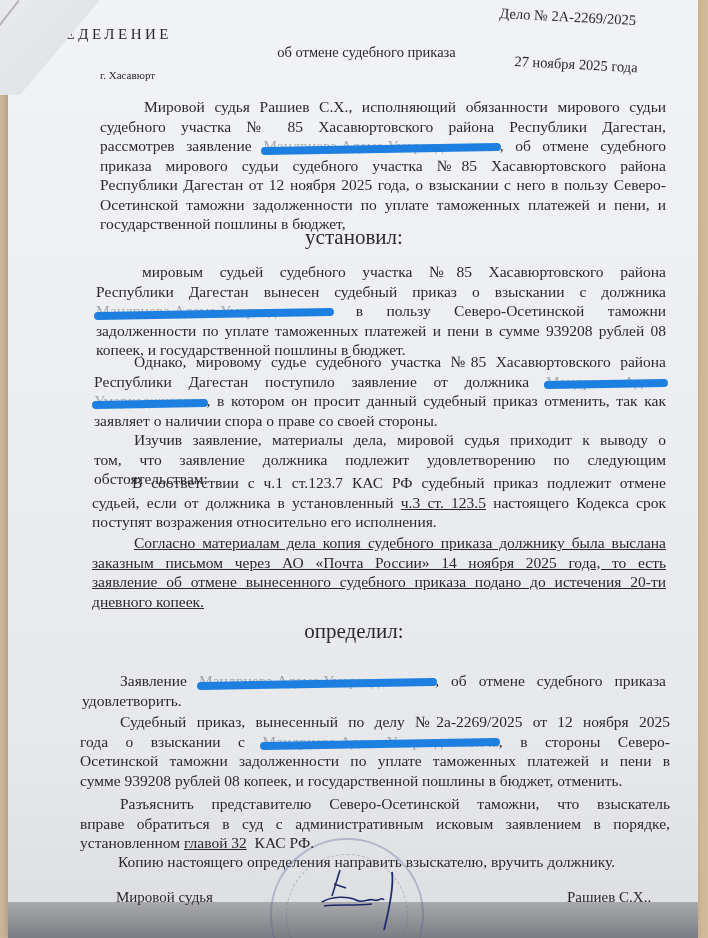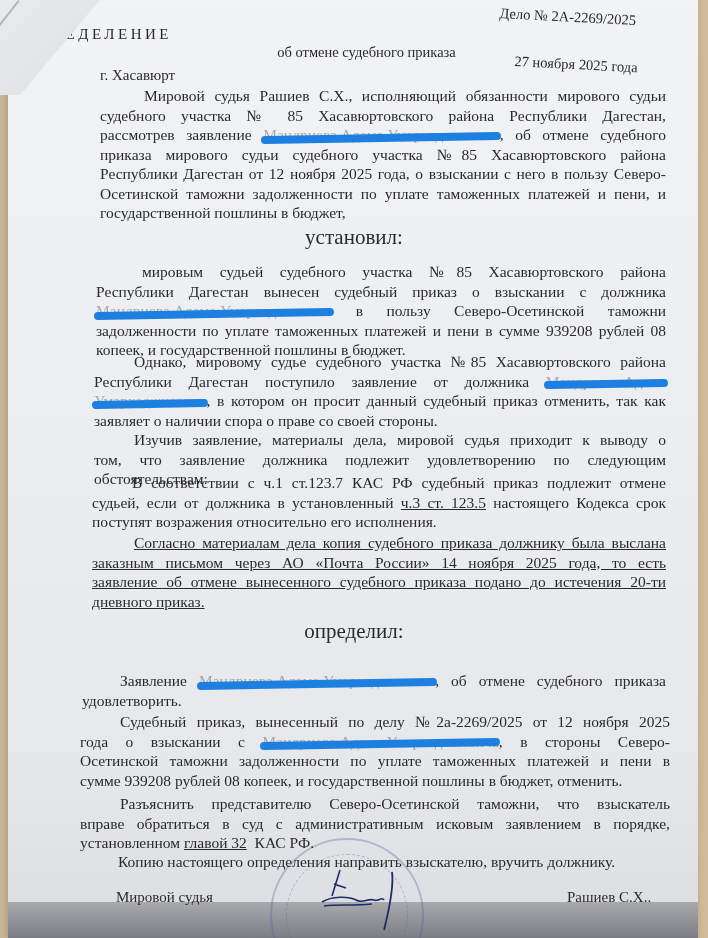--- a/index.html
+++ b/index.html
@@ -87,21 +87,21 @@
       box-sizing: border-box;
     }
     .date {
       left: 515px; top: 52px;
       font-size: 14.5px;
       transform: rotate(3deg);
       transform-origin: left top;
     }
     .city {
       left: 100px; top: 66px;
-      font-size: 15px;
+      font-size: 11px;
     }
     .para {
       position: absolute;
       text-align: justify;
       text-align-last: left;
     }
     .para .ln {
       display: block;
       text-align: justify;
       text-align-last: justify;
@@ -178,21 +178,21 @@
 </svg>
 
 <div class="content">
 
   <div class="abs case-no">Дело № 2А-2269/2025</div>
   <div class="abs title">ОПРЕДЕЛЕНИЕ</div>
   <div class="abs subtitle">об отмене судебного приказа</div>
   <div class="abs date">27 ноября 2025 года</div>
   <div class="abs city">г. Хасавюрт</div>
 
-  <div class="para" style="left:100px; top:86px; width:566px;">
+  <div class="para" style="left:100px; top:97px; width:566px;">
     <span class="ln" style="padding-left:44px;">Мировой судья Рашиев С.Х., исполняющий обязанности мирового судьи</span>
     <span class="ln">судебного участка № 85 Хасавюртовского района Республики Дагестан,</span>
     <span class="ln"><span>рассмотрев заявление</span> <span class="redact"><span class="ghost">Мандриева Адама Умархаджиевича</span></span><span>, об отмене судебного</span></span>
     <span class="ln">приказа мирового судьи судебного участка №85 Хасавюртовского района</span>
     <span class="ln">Республики Дагестан от 12 ноября 2025 года, о взыскании с него в пользу Северо-</span>
     <span class="ln">Осетинской таможни задолженности по уплате таможенных платежей и пени, и</span>
     <span class="ln last">государственной пошлины в бюджет,</span>
   </div>
 
   <div class="abs center-h" style="top:228px;">установил:</div>
@@ -221,21 +221,21 @@
   <div class="para" style="left:92px; top:473px; width:574px;">
     <span class="ln" style="padding-left:40px;">В соответствии с ч.1 ст.123.7 КАС РФ судебный приказ подлежит отмене</span>
     <span class="ln"><span>судьей, если от должника в установленный</span> <span class="u">ч.3 ст. 123.5</span> <span>настоящего Кодекса срок</span></span>
     <span class="ln last">поступят возражения относительно его исполнения.</span>
   </div>
 
   <div class="para" style="left:92px; top:533px; width:574px;text-decoration:underline;">
     <span class="ln" style="padding-left:42px;">Согласно материалам дела копия судебного приказа должнику была выслана</span>
     <span class="ln">заказным письмом через АО «Почта России» 14 ноября 2025 года, то есть</span>
     <span class="ln">заявление об отмене вынесенного судебного приказа подано до истечения 20-ти</span>
-    <span class="ln last">дневного приказ.</span>
+    <span class="ln last">дневного копеек.</span>
   </div>
 
 
   <div class="abs center-h" style="top:622px;">определил:</div>
 
   <div class="para" style="left:82px; top:671px; width:584px;">
     <span class="ln" style="padding-left:38px;"><span>Заявление</span> <span class="redact"><span class="ghost">Мандриева Адама Умархаджиевича</span></span><span>, об отмене судебного приказа</span></span>
     <span class="ln last">удовлетворить.</span>
   </div>
 

